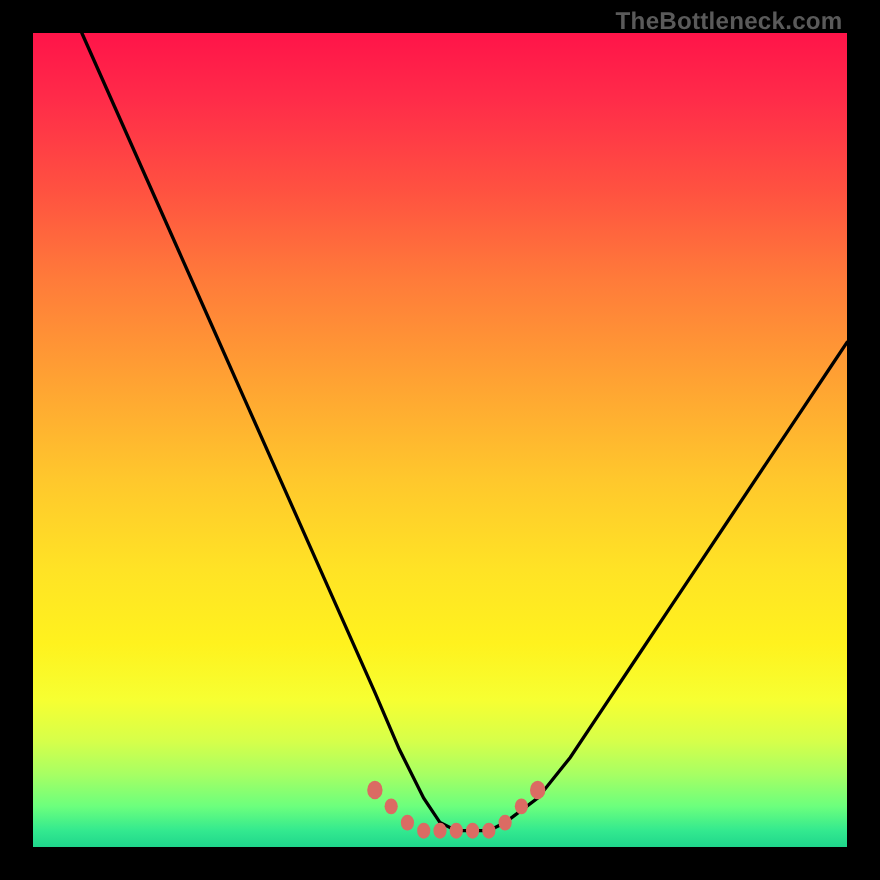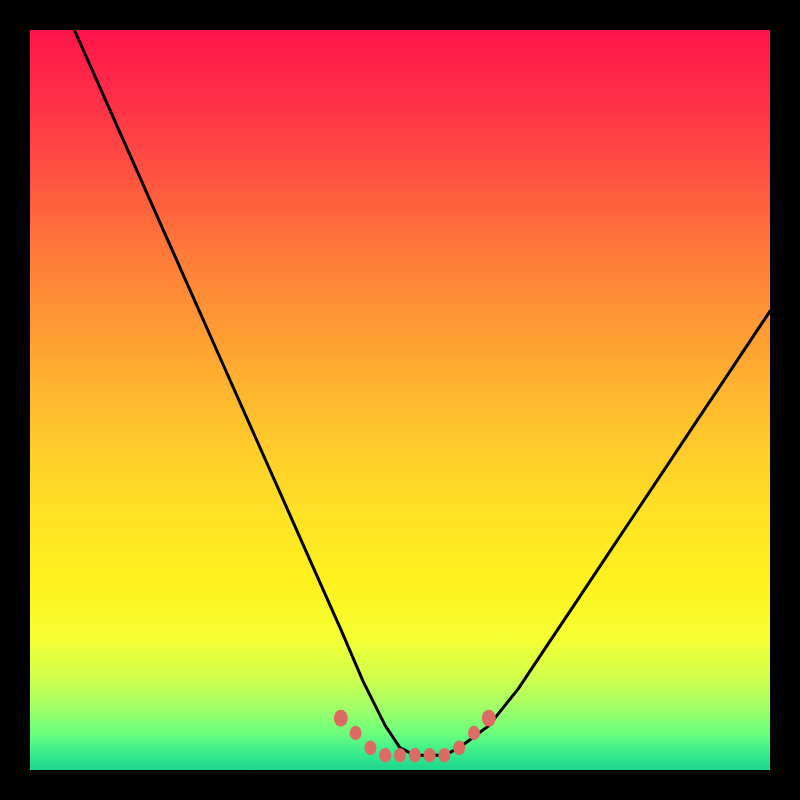--- a/index.html
+++ b/index.html
@@ -78,13 +78,14 @@
           <ellipse cx="384.8" cy="725.2" rx="6" ry="7.199999999999999" fill="#db6b63"></ellipse>
           <ellipse cx="399.6" cy="725.2" rx="6" ry="7.199999999999999" fill="#db6b63"></ellipse>
           <ellipse cx="414.4" cy="725.2" rx="6" ry="7.199999999999999" fill="#db6b63"></ellipse>
           <ellipse cx="429.2" cy="717.8" rx="6" ry="7.199999999999999" fill="#db6b63"></ellipse>
           <ellipse cx="444.0" cy="703.0" rx="6" ry="7.199999999999999" fill="#db6b63"></ellipse>
           <ellipse cx="458.8" cy="688.2" rx="7" ry="8.4" fill="#db6b63"></ellipse>
         </g>
     </svg>
   </div>
 
+  <div class="watermark">TheBottleneck.com</div>
 </div>
 
 </body></html>

